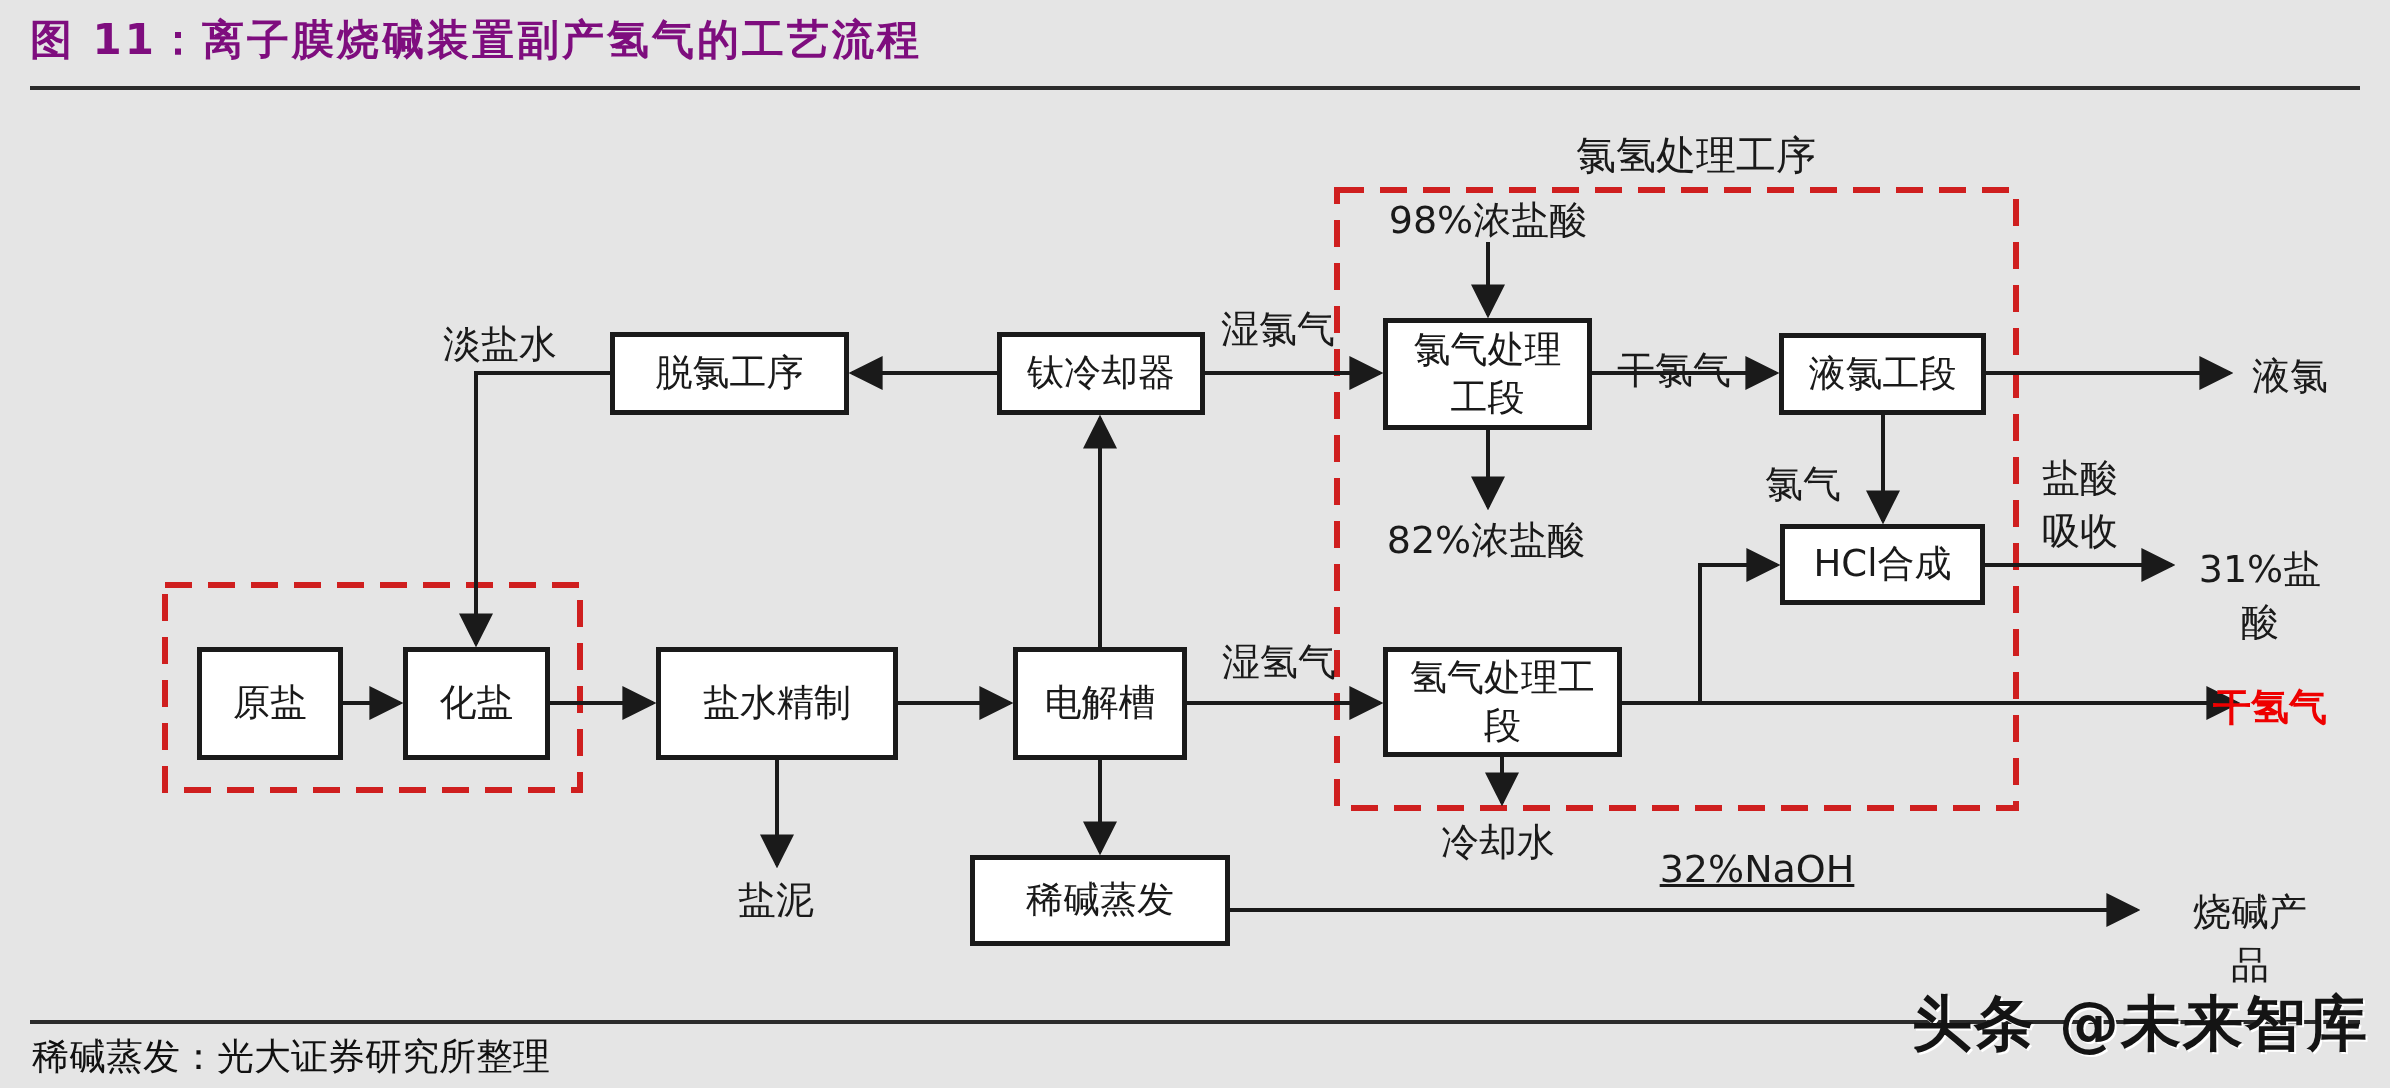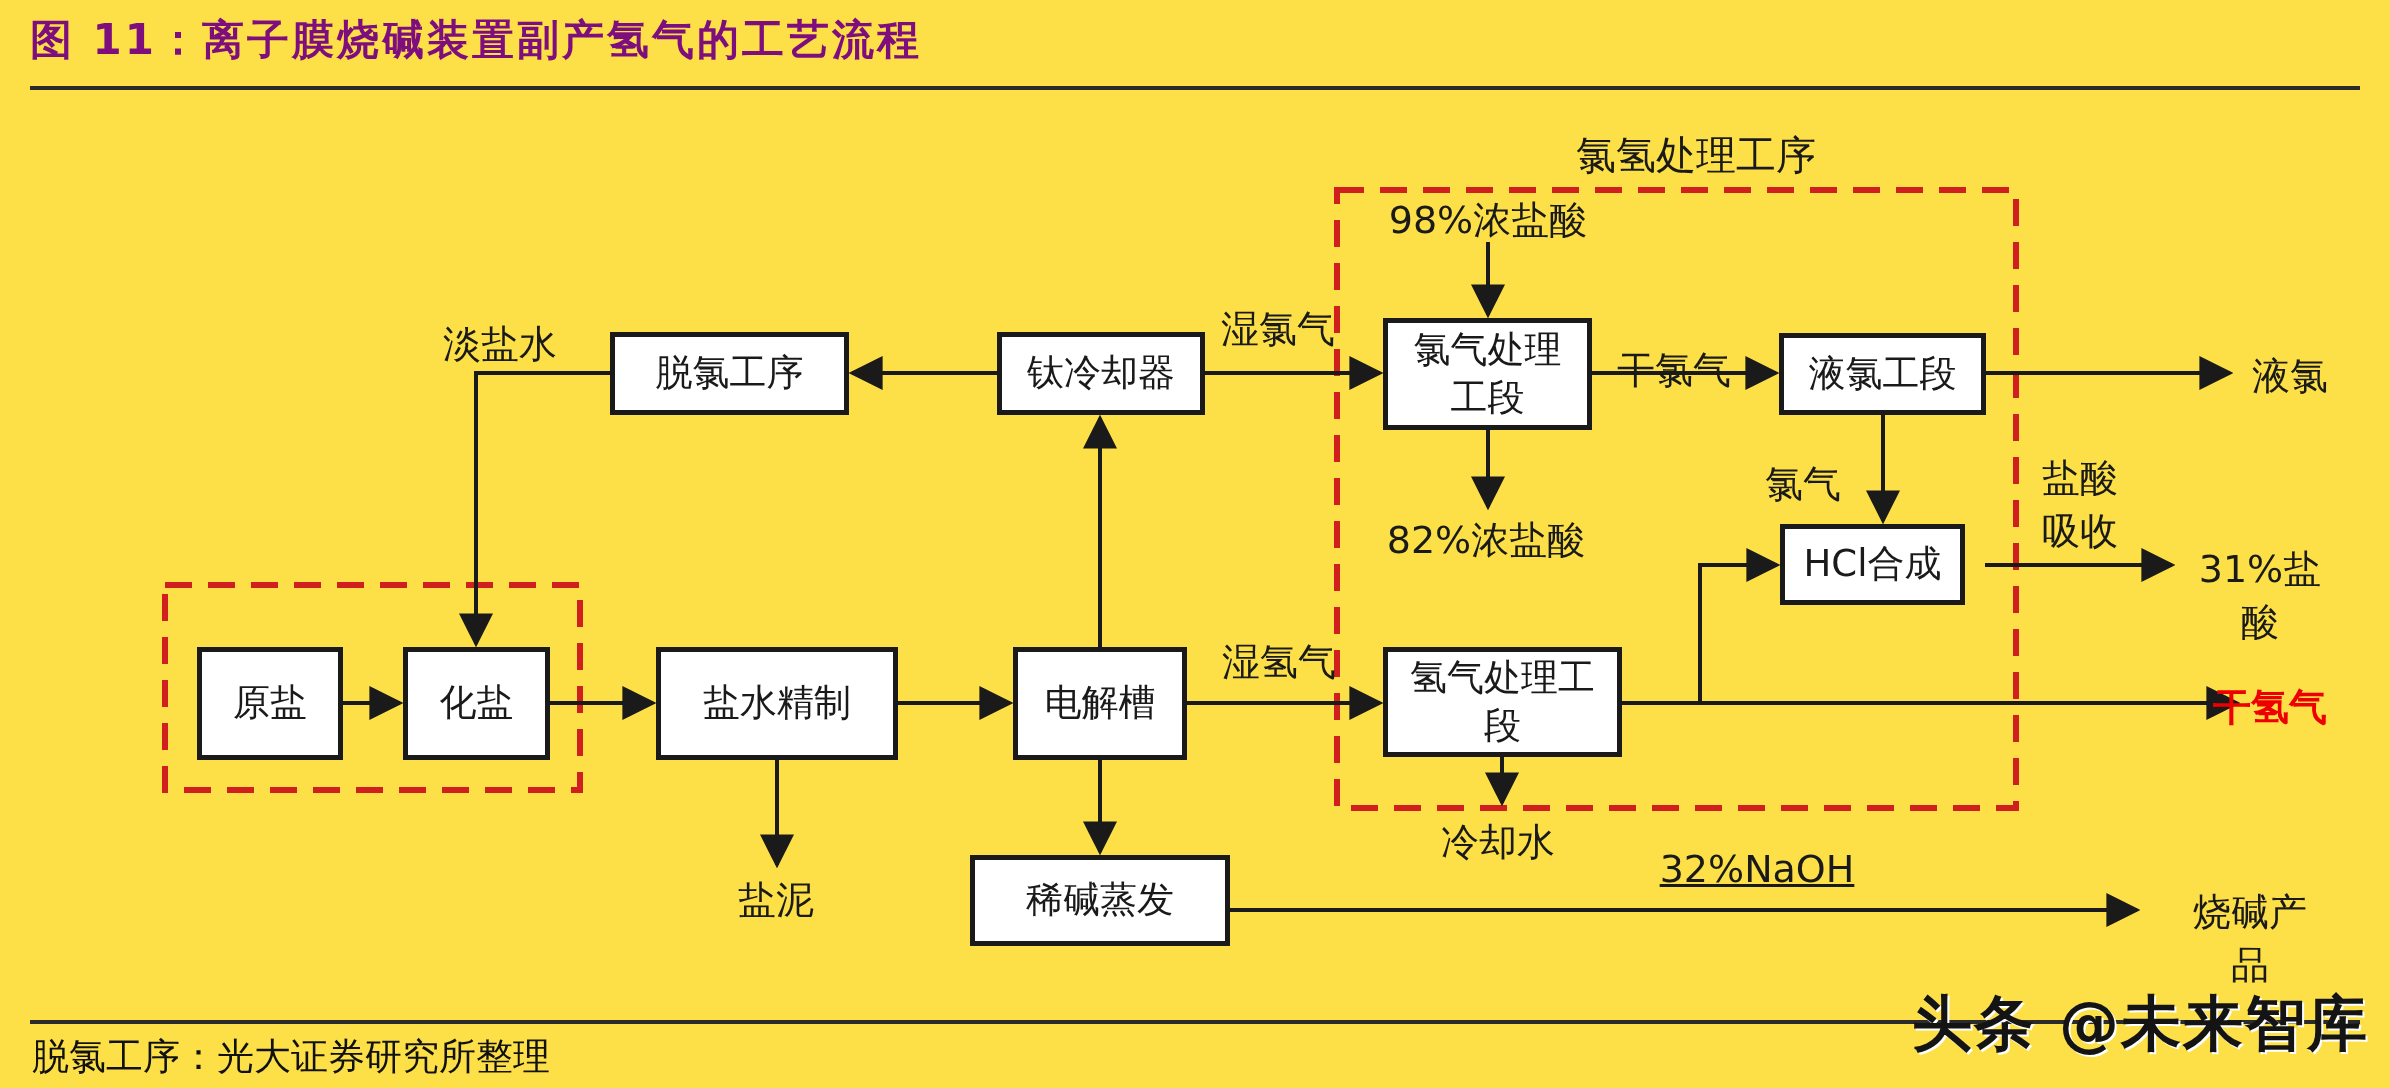--- a/index.html
+++ b/index.html
@@ -5,21 +5,21 @@
   html, body {
     margin: 0;
     padding: 0;
     background: #ffffff;
     font-family: "DejaVu Sans", "Liberation Sans", sans-serif;
   }
   #canvas {
     position: relative;
     width: 2390px;
     height: 1088px;
-    background: #fde047;
+    background: #e5e5e5;
     overflow: hidden;
   }
   .title {
     position: absolute;
     left: 30px;
     top: 12px;
     font-size: 42px;
     font-weight: bold;
     color: #7E0D7E;
     letter-spacing: 3px;
@@ -145,21 +145,21 @@
 
   <div class="box" style="left:197px; top:647px; width:146px; height:113px;">原盐</div>
   <div class="box" style="left:403px; top:647px; width:147px; height:113px;">化盐</div>
   <div class="box" style="left:656px; top:647px; width:242px; height:113px;">盐水精制</div>
   <div class="box" style="left:1013px; top:647px; width:174px; height:113px;">电解槽</div>
   <div class="box" style="left:610px; top:332px; width:239px; height:83px;">脱氯工序</div>
   <div class="box" style="left:997px; top:332px; width:208px; height:83px;">钛冷却器</div>
   <div class="box" style="left:1383px; top:318px; width:209px; height:112px;">氯气处理
 工段</div>
   <div class="box" style="left:1779px; top:333px; width:207px; height:82px;">液氯工段</div>
-  <div class="box" style="left:1780px; top:524px; width:185px; height:81px;">HCl合成</div>
+  <div class="box" style="left:1780px; top:524px; width:205px; height:81px;">HCl合成</div>
   <div class="box" style="left:1383px; top:647px; width:239px; height:110px;">氢气处理工
 段</div>
   <div class="box" style="left:970px; top:855px; width:260px; height:91px;">稀碱蒸发</div>
 
   <div class="region-label" style="left:1696px; top:128px;">氯氢处理工序</div>
 
   <div class="lbl" style="left:500px; top:318px;">淡盐水</div>
   <div class="lbl" style="left:1278px; top:303px;">湿氯气</div>
   <div class="lbl" style="left:1674px; top:320px;margin-top:24px;">干氯气</div>
   <div class="lbl" style="left:2290px; top:350px;">液氯</div>
@@ -170,16 +170,16 @@
 吸收</div>
   <div class="lbl" style="left:2260px; top:543px;">31%盐酸</div>
   <div class="lbl" style="left:1279px; top:636px;">湿氢气</div>
   <div class="lbl lbl-red" style="left:2270px; top:681px;">干氢气</div>
   <div class="lbl" style="left:1498px; top:816px;">冷却水</div>
   <div class="lbl" style="left:1757px; top:843px;text-decoration:underline;">32%NaOH</div>
   <div class="lbl" style="left:776px; top:874px;">盐泥</div>
   <div class="lbl" style="left:2250px; top:886px;">烧碱产品</div>
 
   <div class="rule rule-bottom"></div>
-  <div class="source">脱氯工序：光大证券研究所整理</div>
+  <div class="source">稀碱蒸发：光大证券研究所整理</div>
   <div class="watermark">头条 @未来智库</div>
 
 </div>
 
 </body></html>

